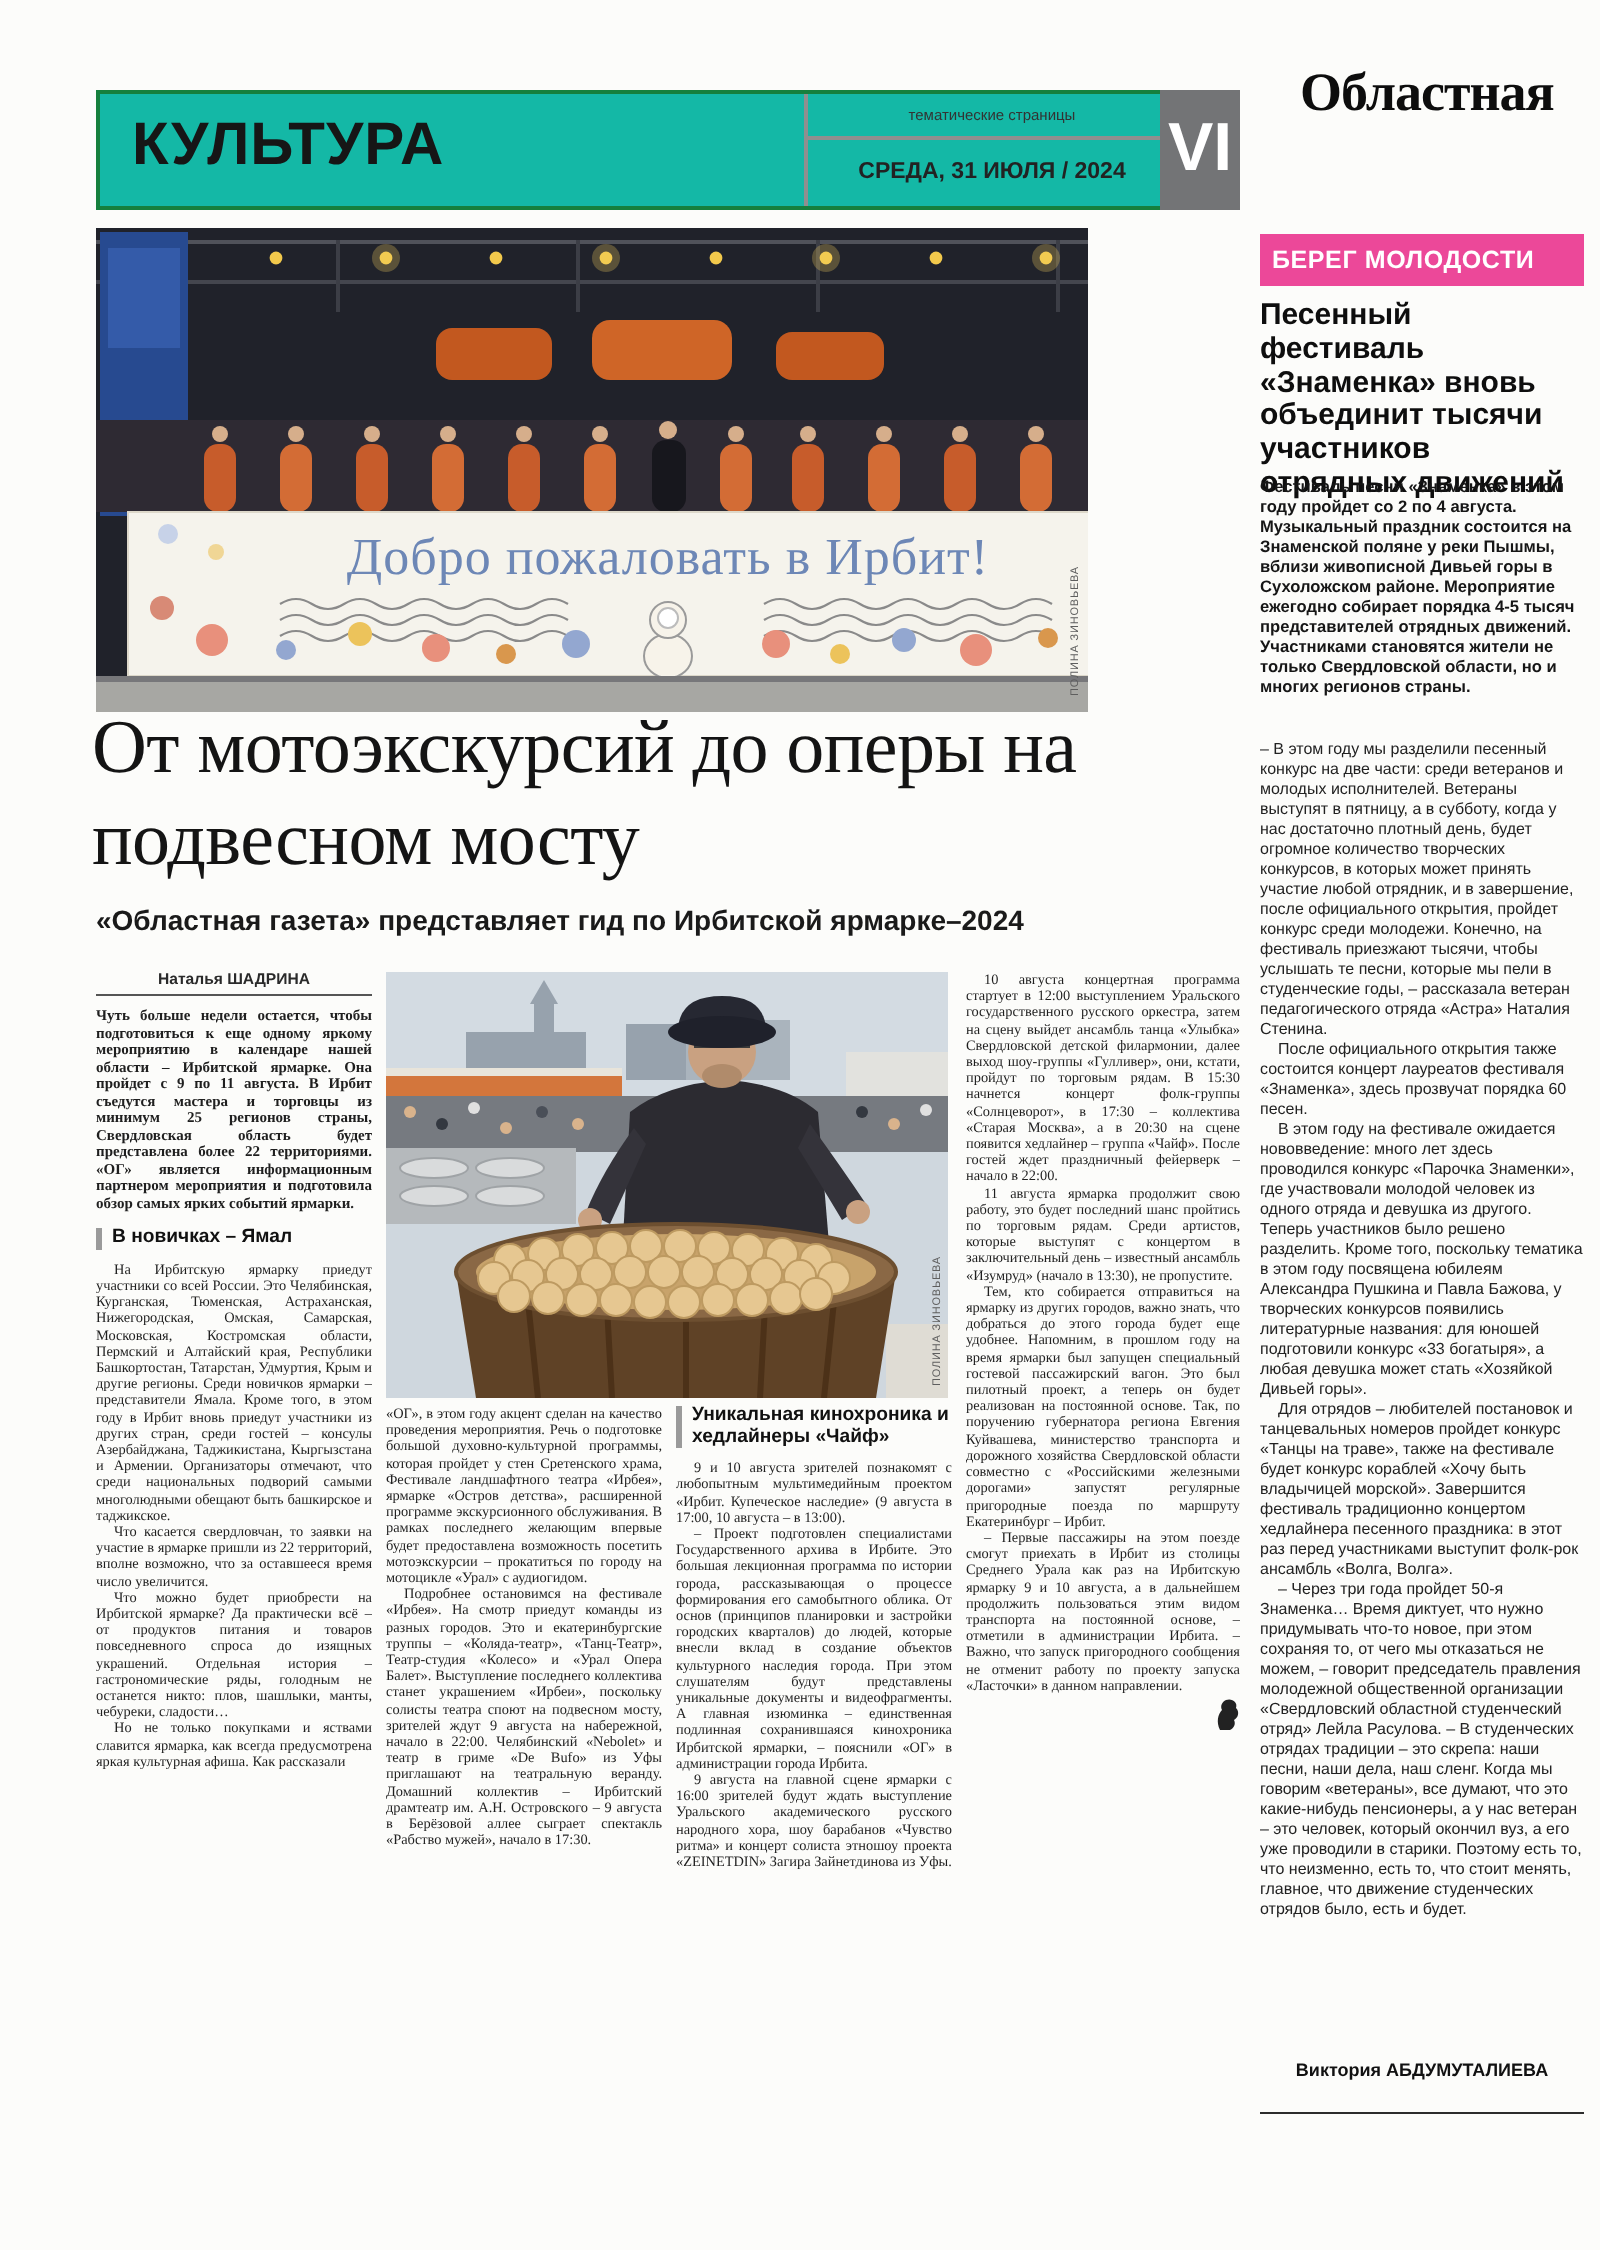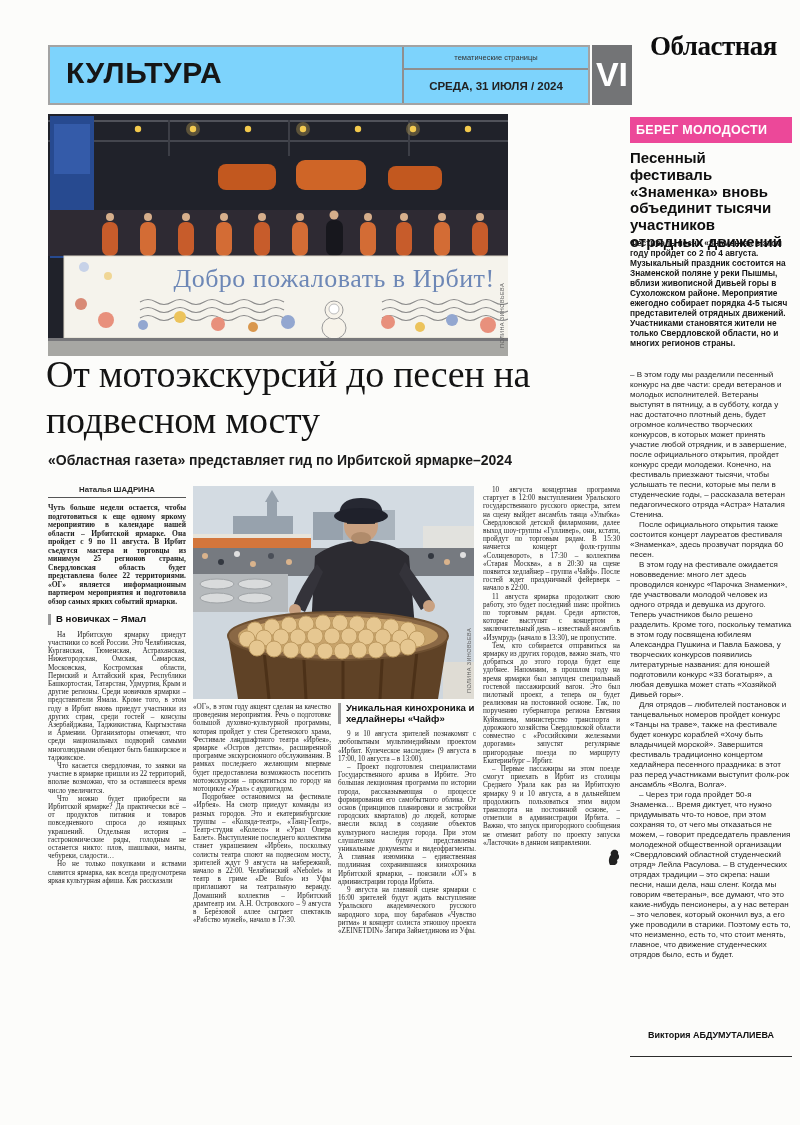--- a/index.html
+++ b/index.html
@@ -3,35 +3,35 @@
 <meta charset="utf-8">
 <style>
   html,body{margin:0;padding:0;}
   body{width:800px;height:1125px;background:#fcfcfa;overflow:hidden;
        font-family:"Liberation Serif","DejaVu Serif",serif;color:#1d1d1d;}
   #page{position:relative;width:800px;height:1125px;background:#fcfcfa;}
   .abs{position:absolute;}
   .sans{font-family:"Liberation Sans","DejaVu Sans",sans-serif;}
 
   
-  #kicker-box{left:48px;top:45px;width:538px;height:56px;border:2px solid #a3a3a3;background:#7dd3fc;}
+  #kicker-box{left:48px;top:45px;width:538px;height:56px;border:2px solid #15803d;background:#14b8a6;}
   #kicker-label{left:16px;top:9px;font-size:30px;font-weight:bold;letter-spacing:.5px;color:#161616;}
   #kicker-divider{left:352px;top:0;height:56px;border-left:2px solid #8f8f8f;}
   #tagline-cell{left:354px;top:0;width:184px;height:21px;border-bottom:2px solid #8f8f8f;
                 font-size:7.5px;text-align:center;line-height:21px;color:#333;}
   #date-cell{left:354px;top:23px;width:184px;height:33px;font-size:11.5px;font-weight:600;
              text-align:center;line-height:33px;color:#222;}
-  #vi-box{left:592px;top:45px;width:40px;height:60px;background:#737476;color:#fff;
+  #vi-box{left:580px;top:45px;width:40px;height:60px;background:#737476;color:#fff;
           font-size:34px;font-weight:bold;text-align:center;line-height:58px;}
   #masthead{left:650px;top:33px;width:146px;line-height:26px;}
   .mast-line{font-size:27px;font-weight:bold;letter-spacing:-.5px;color:#0d0d0d;}
   #mast-site{font-size:8px;font-style:italic;color:#444;margin-left:4px;}
 
   
-  #photo1{left:48px;top:114px;width:460px;height:242px;overflow:hidden;background:#20222a;}
+  #photo1{left:48px;top:114px;width:496px;height:242px;overflow:hidden;background:#20222a;}
   #photo1 svg,#photo2 svg{display:block;}
   #banner-text{left:30px;top:150px;width:512px;text-align:center;font-size:26px;color:#6d87b6;
                letter-spacing:.5px;}
   .credit{position:absolute;writing-mode:vertical-rl;transform:rotate(180deg);
           font-family:"Liberation Sans",sans-serif;font-size:5.5px;letter-spacing:.4px;color:#5e5e5e;}
   #credit1{right:3px;bottom:8px;}
   #photo2{left:193px;top:486px;width:281px;height:213px;overflow:hidden;background:#cfd7de;}
   #credit2{right:2px;bottom:6px;}
 
   
@@ -182,21 +182,21 @@
       <circle cx="286" cy="195" r="5" fill="#ffffff" stroke="#bcbcbc"></circle>
       <rect y="224" width="572" height="18" fill="#a7a7a3"></rect>
       <rect y="224" width="572" height="3" fill="#77777a"></rect>
       <rect x="548" y="0" width="18" height="224" fill="#c3c6ca" opacity="0.85"></rect>
       <path d="M548,20 l18,18 M548,60 l18,18 M548,100 l18,18 M548,140 l18,18 M548,180 l18,18" stroke="#9ea2a8" stroke-width="2" fill="none"></path>
     </svg>
     <div id="banner-text" class="abs">Добро пожаловать в Ирбит!</div>
     <div id="credit1" class="credit">ПОЛИНА ЗИНОВЬЕВА</div>
   </div>
 
-  <div id="headline" class="abs">От мотоэкскурсий до песен на подвесном мосту</div>
+  <div id="headline" class="abs">От мотоэкскурсий до оперы на подвесном мосту</div>
   <div id="subheadline" class="abs sans">«Областная газета» представляет гид по Ирбитской ярмарке–2024</div>
 
   <div id="col1" class="col">
     <div id="byline">Наталья ШАДРИНА</div>
     <p class="lead-para">Чуть больше недели остается, чтобы подготовиться к еще одному яркому мероприятию в календаре нашей области – Ирбитской ярмарке. Она пройдет с 9 по 11 августа. В Ирбит съедутся мастера и торговцы из минимум 25 регионов страны, Свердловская область будет представлена более 22 территориями. «ОГ» является информационным партнером мероприятия и подготовила обзор самых ярких событий ярмарки.</p>
     <div class="subhead">В новичках – Ямал</div>
     <p>На Ирбитскую ярмарку приедут участники со всей России. Это Челябинская, Курганская, Тюменская, Астраханская, Нижегородская, Омская, Самарская, Московская, Костромская области, Пермский и Алтайский края, Республики Башкортостан, Татарстан, Удмуртия, Крым и другие регионы. Среди новичков ярмарки – представители Ямала. Кроме того, в этом году в Ирбит вновь приедут участники из других стран, среди гостей – консулы Азербайджана, Таджикистана, Кыргызстана и Армении. Организаторы отмечают, что среди национальных подворий самыми многолюдными обещают быть башкирское и таджикское.</p>
     <p>Что касается свердловчан, то заявки на участие в ярмарке пришли из 22 территорий, вполне возможно, что за оставшееся время число увеличится.</p>
     <p>Что можно будет приобрести на Ирбитской ярмарке? Да практически всё – от продуктов питания и товаров повседневного спроса до изящных украшений. Отдельная история – гастрономические ряды, голодным не останется никто: плов, шашлыки, манты, чебуреки, сладости…</p>
     <p>Но не только покупками и яствами славится ярмарка, как всегда предусмотрена яркая культурная афиша. Как рассказали</p>

